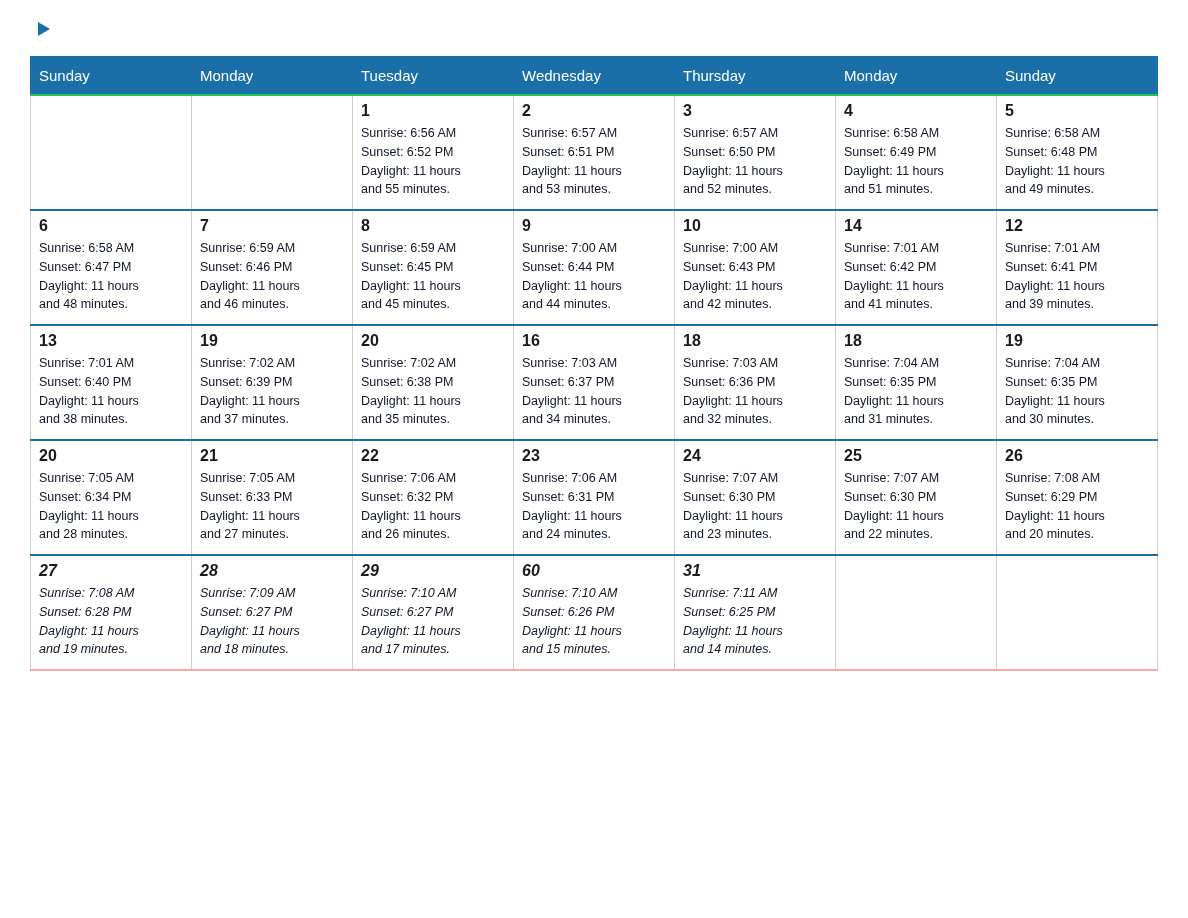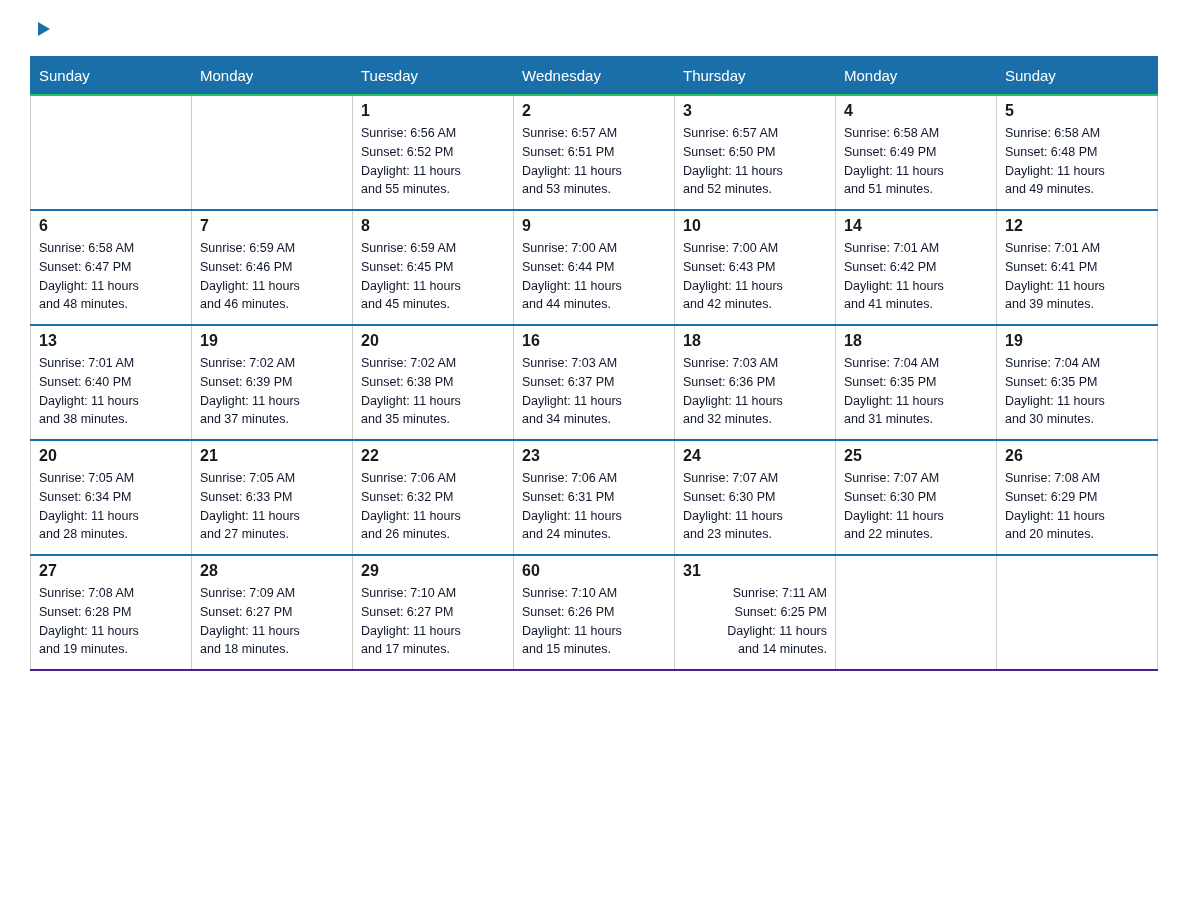--- a/index.html
+++ b/index.html
@@ -51,21 +51,22 @@
       border: 1px solid #1a6fa8;
     }
     .calendar td {
       vertical-align: top;
       padding: 6px 8px 10px 8px;
       border: 1px solid #ccc;
       width: 14.28%;
       min-height: 90px;
     }
     .calendar tr:last-child td {
-      border-bottom: 2px solid #4c1d95;
+      border-bottom: 2px solid #fca5a5;
+      font-style: italic;
     }
     .calendar thead tr th {
       border-bottom: 2px solid #22c55e;
     }
     .day-number {
       font-size: 16px;
       font-weight: bold;
       color: #1a1a1a;
       display: block;
       margin-bottom: 4px;
@@ -354,21 +355,21 @@
         </td>
         <td class="row-separator">
           <span class="day-number">60</span>
           <div class="day-info" style="white-space: pre-line;">Sunrise: 7:10 AM
 Sunset: 6:26 PM
 Daylight: 11 hours
 and 15 minutes.</div>
         </td>
         <td class="row-separator">
           <span class="day-number">31</span>
-          <div class="day-info" style="white-space: pre-line; text-align: right;">Sunrise: 7:11 AM
+          <div class="day-info" style="white-space: pre-line;">Sunrise: 7:11 AM
 Sunset: 6:25 PM
 Daylight: 11 hours
 and 14 minutes.</div>
         </td>
         <td class="row-separator empty-cell"></td>
         <td class="row-separator empty-cell"></td>
       </tr>
     </tbody>
 </table>
 

